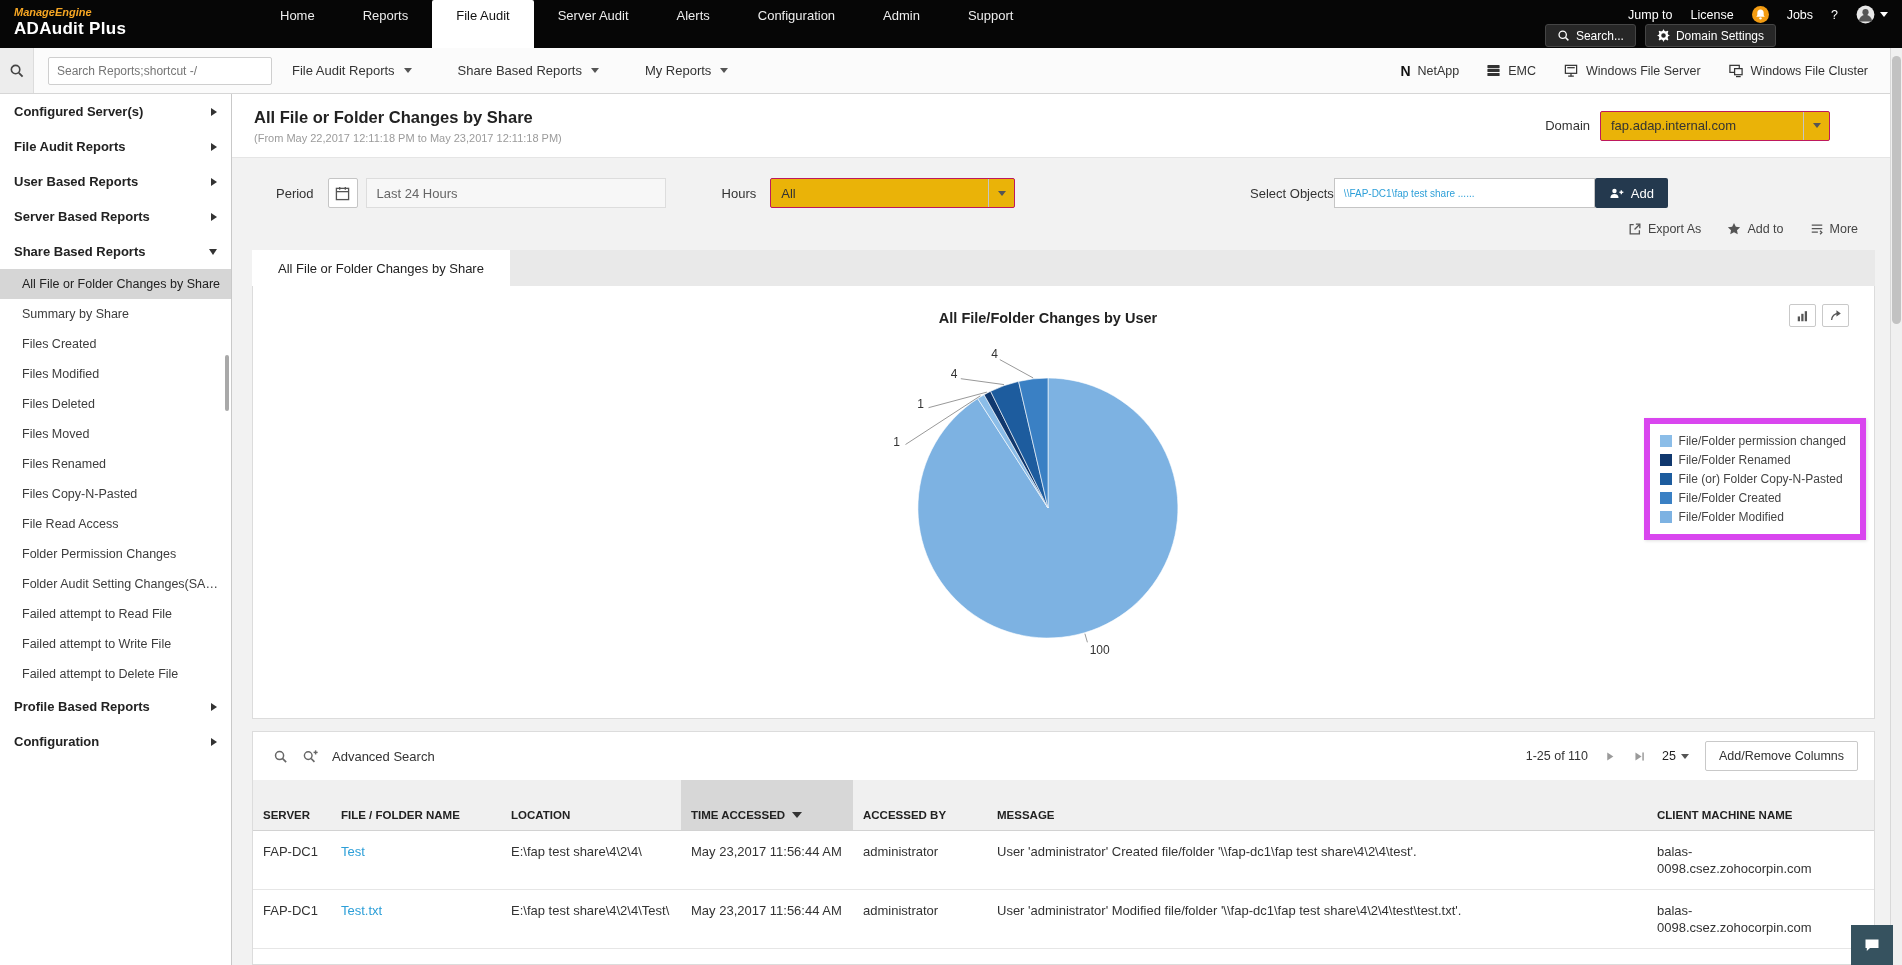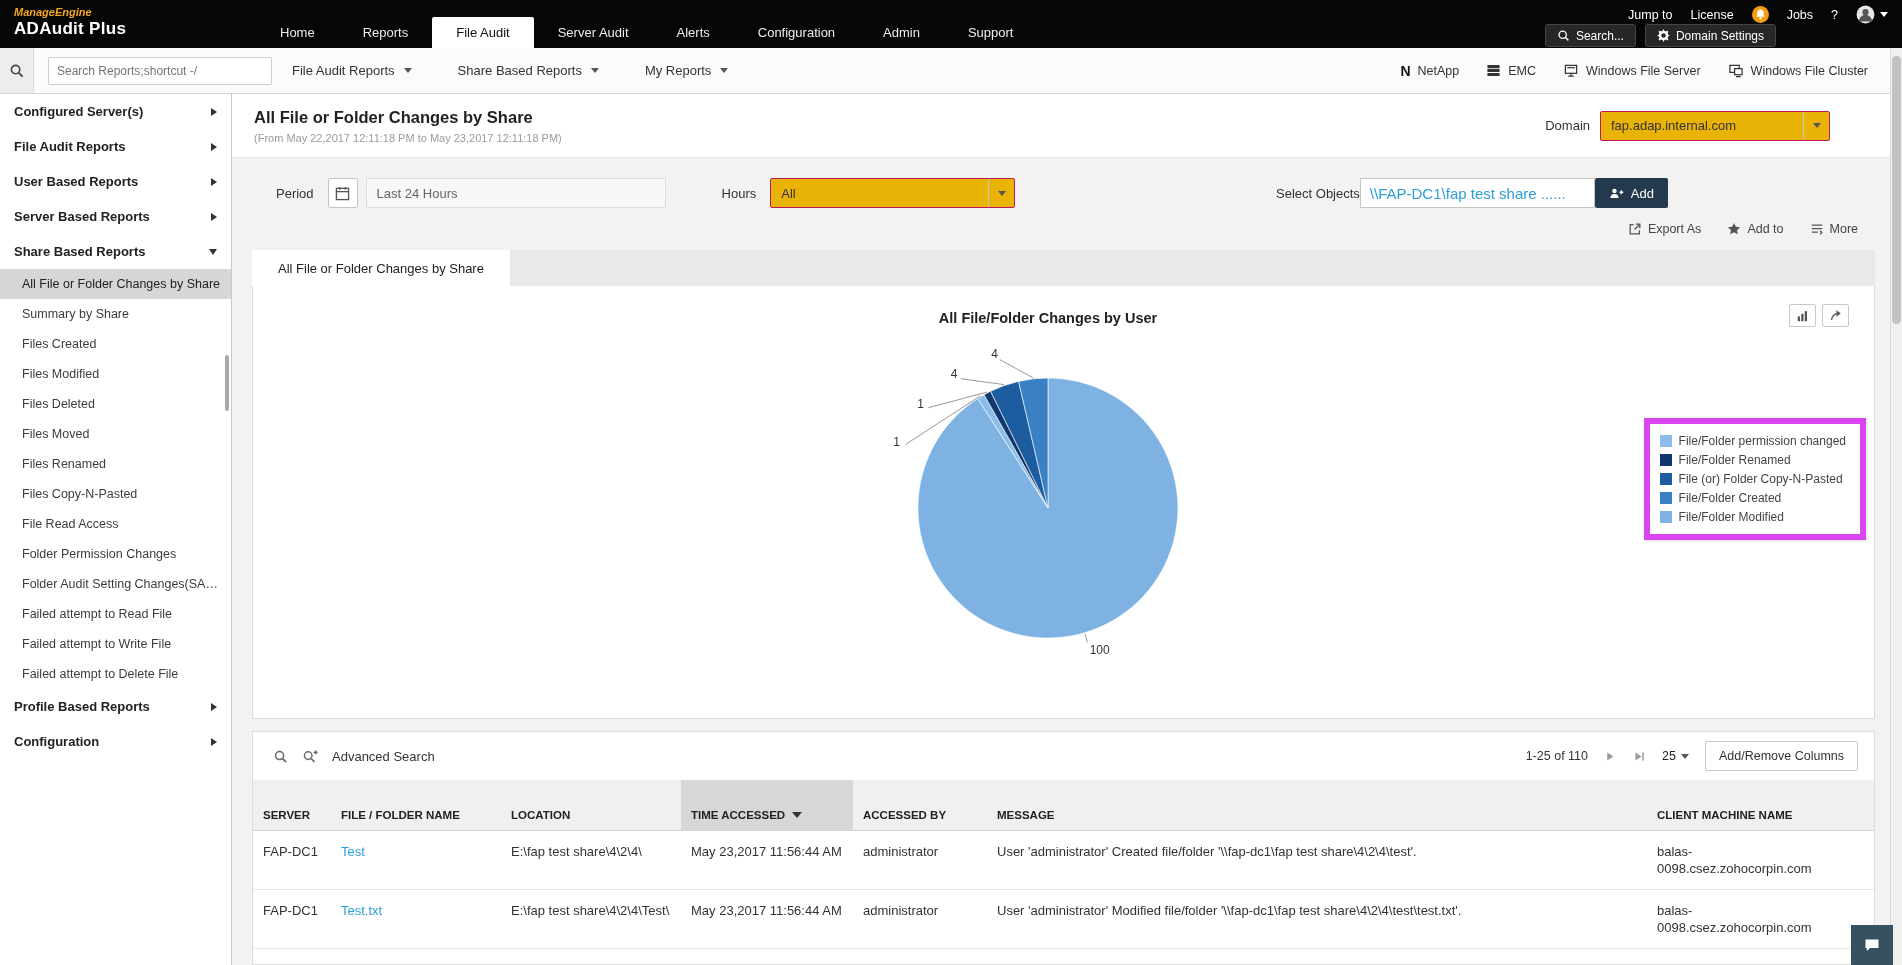--- a/index.html
+++ b/index.html
@@ -6,21 +6,21 @@
   html,body { margin:0; padding:0; width:1902px; height:965px; overflow:hidden;
     font-family:"Liberation Sans","DejaVu Sans",sans-serif; background:#f2f2f2; color:#333; }
   .icon { display:inline-flex; align-items:center; justify-content:center; }
   .icon svg { display:block; }
 
   
   .topbar { height:48px; background:#060606; display:flex; color:#fff; }
   .logo { width:228px; padding:6px 0 0 14px; }
   .logo-brand { color:#f6a623; font-size:11px; font-weight:bold; font-style:italic; line-height:12px; }
   .logo-product { font-size:17px; font-weight:bold; letter-spacing:.3px; line-height:21px; color:#fff; }
-  .main-nav { display:flex; align-items:flex-end; margin-left:28px; }
+  .main-nav { display:flex; margin-left:28px; }
   .nav-tab { padding:8px 24px; font-size:13px; color:#ededed; cursor:pointer; white-space:nowrap; }
   .nav-tab.active { background:#fff; color:#111; border-radius:2px 2px 0 0; }
   .topbar-right { margin-left:auto; display:flex; flex-direction:column; justify-content:space-between;
     align-items:flex-end; padding:5px 14px 3px 0; }
   .top-links { display:flex; align-items:center; gap:18px; font-size:12.5px; }
   .top-link { color:#fff; cursor:pointer; white-space:nowrap; }
   .user-wrap { display:flex; align-items:center; gap:5px; }
   .top-btns { display:flex; gap:9px; margin-right:112px; }
   .top-btn { display:flex; align-items:center; gap:6px; height:23px; background:#272727;
     border:1px solid #454545; border-radius:3px; color:#fff; font-size:12px; padding:0 11px; cursor:pointer; white-space:nowrap; }
@@ -67,21 +67,21 @@
 
   
   .filter-row { display:flex; align-items:center; padding:20px 24px 12px 44px; flex-shrink:0; }
   .f-label { font-size:13px; color:#333; margin-right:14px; white-space:nowrap; }
   .cal-btn { width:30px; height:30px; background:#fff; border:1px solid #c5c5c5; border-radius:2px;
     display:flex; align-items:center; justify-content:center; color:#555; margin-right:8px; cursor:pointer; }
   .period-input { width:300px; height:30px; background:#f7f7f7; border:1px solid #ddd; color:#666;
     font-size:13px; padding:0 10px; font-family:inherit; }
   .hours-label { margin-left:56px; }
   .so-group { margin-left:auto; margin-right:210px; display:flex; align-items:center; gap:0; }
-  .so-input { width:235px; height:30px; border:1px solid #c5c5c5; color:#2d9fd8; font-size:15px;
+  .so-input { width:261px; height:30px; border:1px solid #c5c5c5; color:#2d9fd8; font-size:10px;
     padding:0 9px; font-family:inherit; background:#fff; }
   .add-btn { height:30px; background:#24394e; color:#fff; border:none; display:flex; align-items:center;
     gap:7px; padding:0 14px; font-size:13px; border-radius:2px; cursor:pointer; font-family:inherit; }
 
   
   .actions-row { display:flex; justify-content:flex-end; gap:26px; padding:2px 44px 10px 0; align-items:center; flex-shrink:0; }
   .action { display:flex; align-items:center; gap:6px; font-size:12.5px; color:#444; cursor:pointer; }
   .action .icon { color:#555; }
 
   

